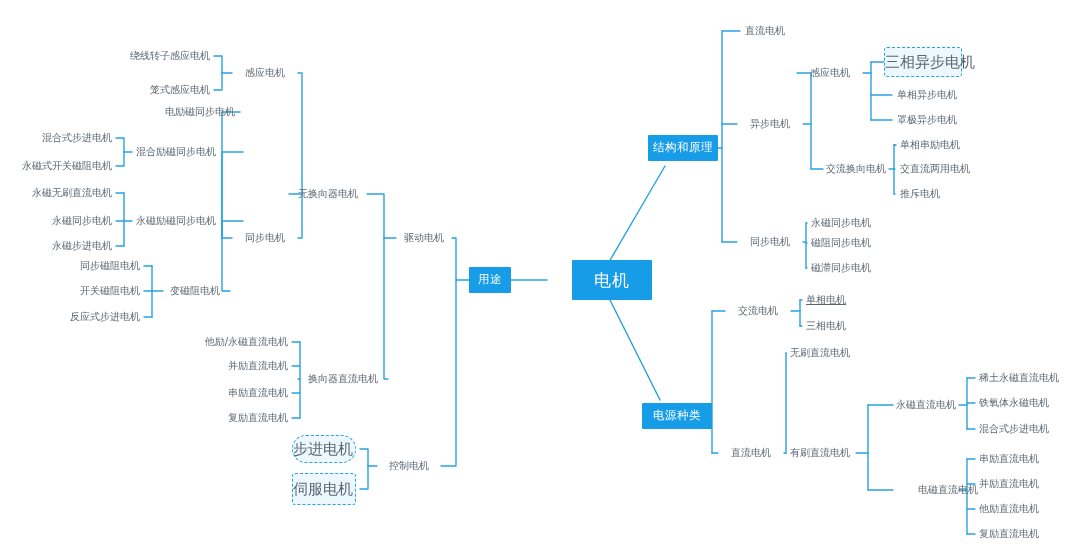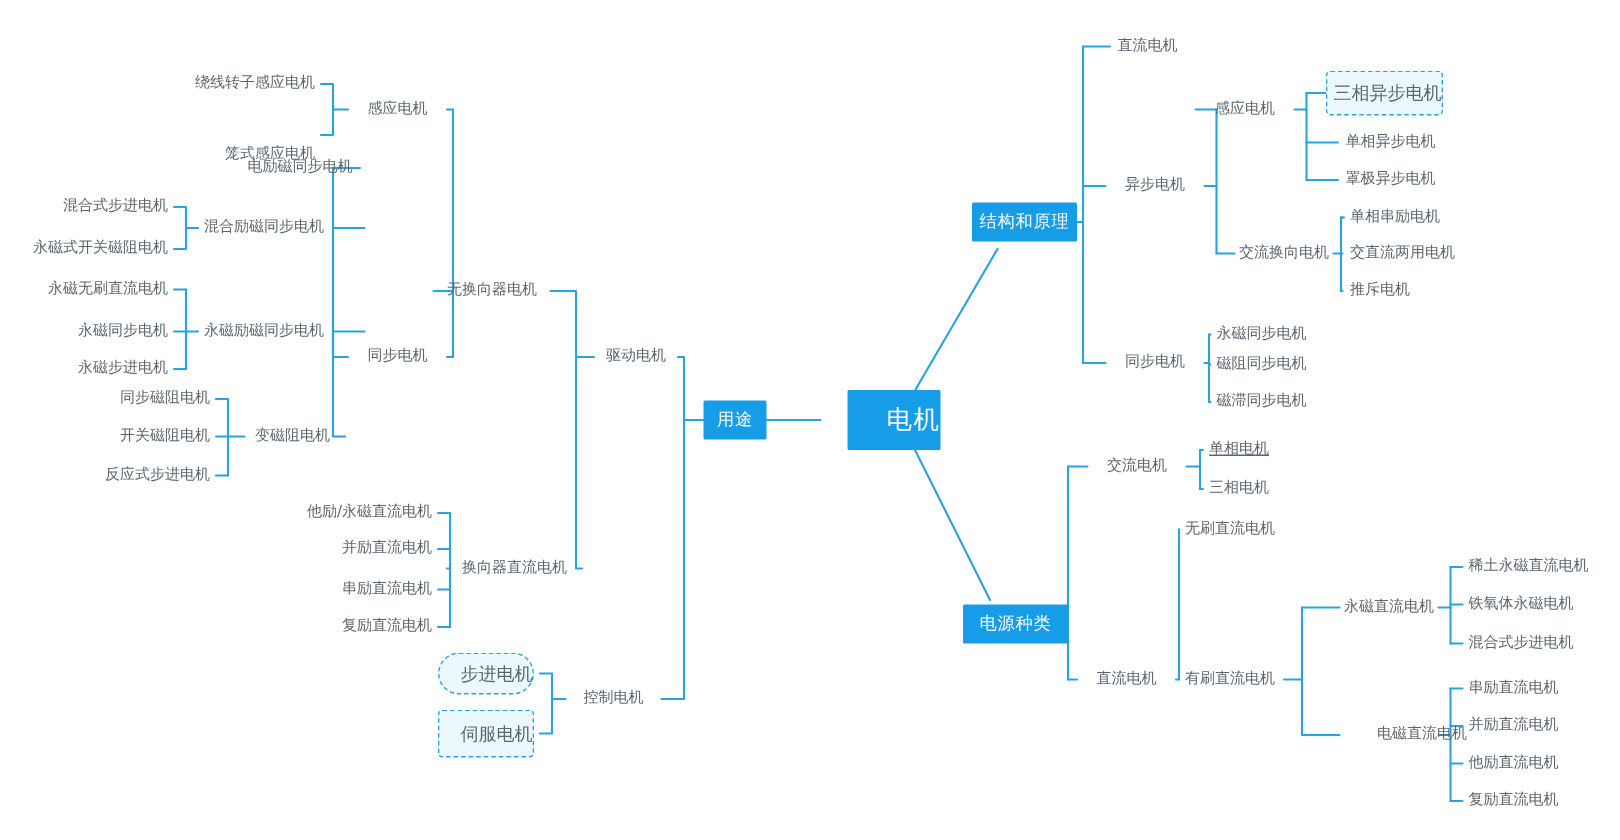--- a/index.html
+++ b/index.html
@@ -54,25 +54,25 @@
   }
   .boxnode.branch {
     font-size: 11.5px;
     letter-spacing: 0.5px;
   }
   
   .dashbox {
     position: absolute;
     display: flex;
     align-items: center;
-    justify-content: flex-end;
+    justify-content: flex-start;
     background: #ecf8fd;
     border: 1.5px dashed #29a3e0;
     color: #5b6670;
-    font-size: 12px;
+    font-size: 15px;
     line-height: 1;
     white-space: nowrap;
     transform: translate(0, -50%);
     border-radius: 3px;
     box-sizing: border-box;
   }
   .dashbox.right-anchored { transform: translate(-100%, -50%); }
 </style>
 </head>
 <body>
@@ -193,21 +193,21 @@
       <path d="M959,490 L967,490"></path>
       <path d="M967,459 L967,534"></path>
       <path d="M967,459 L975,459"></path>
       <path d="M967,484 L975,484"></path>
       <path d="M967,509 L975,509"></path>
       <path d="M967,534 L975,534"></path>
 
     </g>
   </svg>
 
-  <div class="boxnode root" style="left:596px; top:280px; width:62px; height:40px;justify-content:flex-end;">
+  <div class="boxnode root" style="left:612px; top:280px; width:80px; height:40px;">
     <span>电机</span>
   </div>
 
   <div class="boxnode branch" style="left:490px; top:280px; width:42px; height:26px;">
     <span>用途</span>
   </div>
   <div class="boxnode branch" style="left:683px; top:148px; width:70px; height:26px;">
     <span>结构和原理</span>
   </div>
   <div class="boxnode branch" style="left:677px; top:416px; width:70px; height:26px;">
@@ -226,21 +226,21 @@
   <div class="node center" style="left:770px; top:124px;"><span>异步电机</span></div>
   <div class="node center" style="left:770px; top:242px;"><span>同步电机</span></div>
   <div class="node center" style="left:830px; top:73px;"><span>感应电机</span></div>
   <div class="node center" style="left:856px; top:169px;"><span>交流换向电机</span></div>
   <div class="node center" style="left:758px; top:311px;"><span>交流电机</span></div>
   <div class="node center" style="left:751px; top:453px;"><span>直流电机</span></div>
   <div class="node center" style="left:926px; top:405px;"><span>永磁直流电机</span></div>
   <div class="node center" style="left:926px; top:490px;padding-left:44px;"><span>电磁直流电机</span></div>
 
   <div class="node leaf-l" style="left:210px; top:56px;"><span>绕线转子感应电机</span></div>
-  <div class="node leaf-l" style="left:210px; top:90px;margin-top:13px;"><span>笼式感应电机</span></div>
+  <div class="node leaf-l" style="left:210px; top:90px;"><span>笼式感应电机</span></div>
   <div class="node leaf-l" style="left:235px; top:112px;"><span>电励磁同步电机</span></div>
   <div class="node leaf-l" style="left:112px; top:138px;"><span>混合式步进电机</span></div>
   <div class="node leaf-l" style="left:112px; top:166px;"><span>永磁式开关磁阻电机</span></div>
   <div class="node leaf-l" style="left:112px; top:193px;"><span>永磁无刷直流电机</span></div>
   <div class="node leaf-l" style="left:112px; top:221px;"><span>永磁同步电机</span></div>
   <div class="node leaf-l" style="left:112px; top:246px;"><span>永磁步进电机</span></div>
   <div class="node leaf-l" style="left:140px; top:266px;"><span>同步磁阻电机</span></div>
   <div class="node leaf-l" style="left:140px; top:291px;"><span>开关磁阻电机</span></div>
   <div class="node leaf-l" style="left:140px; top:317px;"><span>反应式步进电机</span></div>
   <div class="node leaf-l" style="left:288px; top:342px;"><span>他励/永磁直流电机</span></div>

